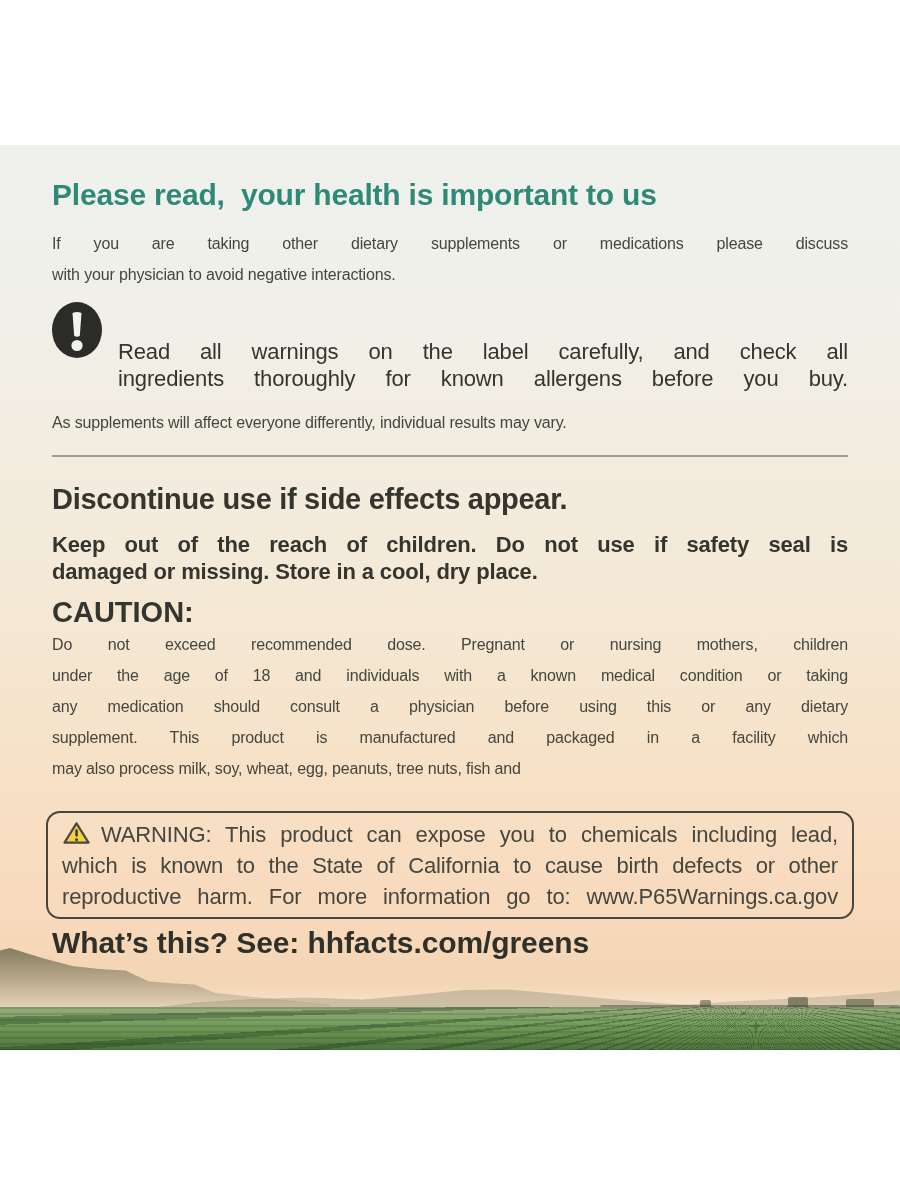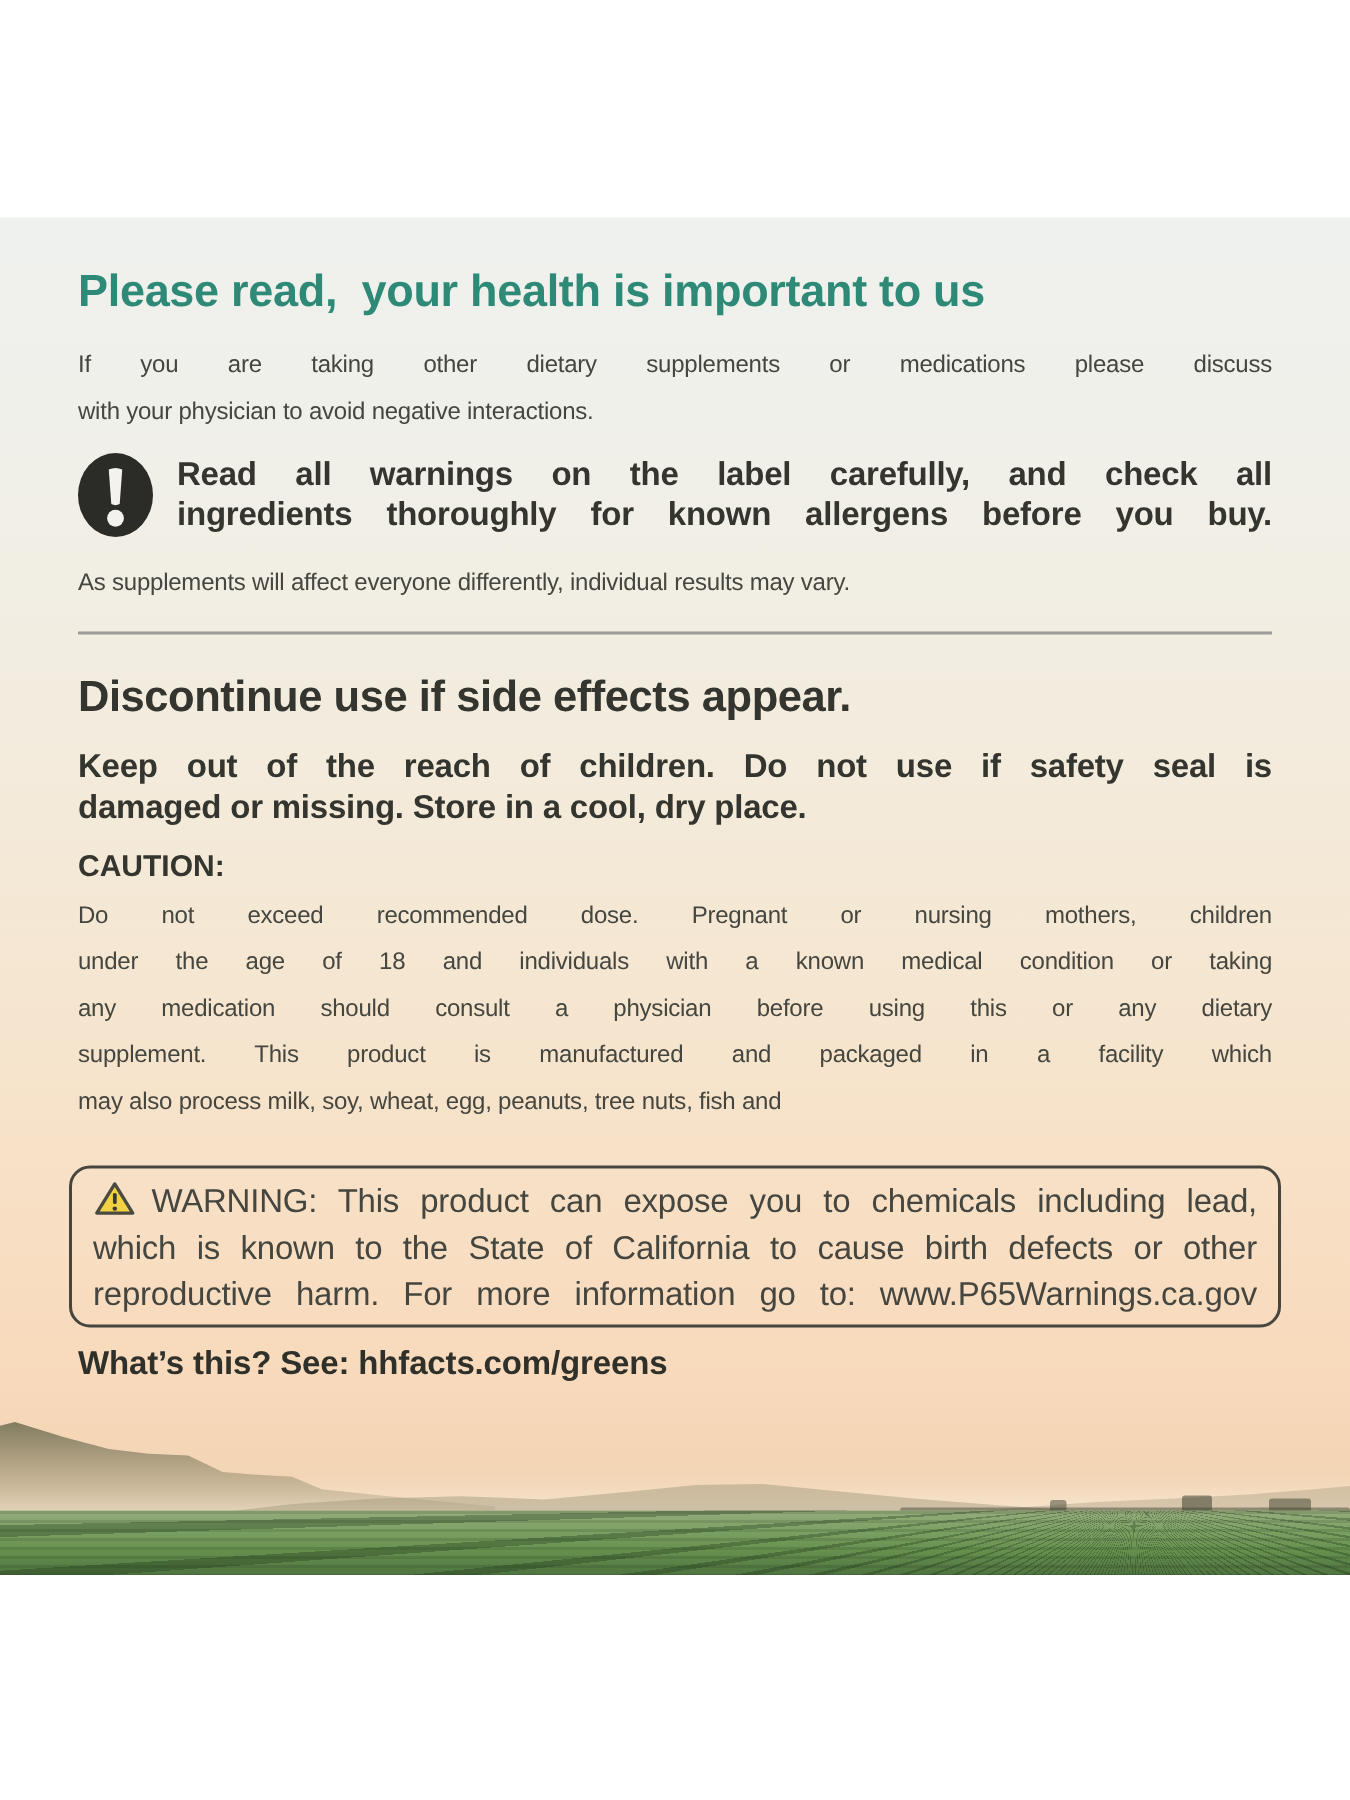--- a/index.html
+++ b/index.html
@@ -23,36 +23,36 @@
   }
   .body-txt{font-size:16px;line-height:31px;color:#45463F;letter-spacing:-0.15px;}
 
   .jlines .ln{text-align:justify;text-align-last:justify;}
   .jlines .ln:last-child{text-align-last:left;}
   .jlines.jall .ln:last-child{text-align-last:justify;}
 
   .intro{margin-top:16px;}
   .alert-row{margin-top:12px;display:flex;align-items:flex-start;}
   .alert-icon{flex:0 0 50px;width:50px;height:56px;margin-right:16px;}
-  .alert-lines{flex:1;font-size:22px;line-height:27px;font-weight:700;color:#34352E;letter-spacing:-0.15px;}
+  .alert-lines{flex:1;font-size:22px;line-height:27px;font-weight:400;color:#34352E;letter-spacing:-0.15px;margin-top:36px;}
   .disclaimer{margin-top:15px;}
   .divider{margin-top:17px;height:2px;background:#9B9B97;}
   .h2{margin-top:24px;font-size:29px;line-height:36px;font-weight:700;color:#34352E;letter-spacing:-0.3px;}
   .keepout{margin-top:14px;font-size:22px;line-height:27px;font-weight:700;color:#34352E;letter-spacing:-0.15px;}
-  .caution-h{margin-top:13px;font-size:20px;line-height:28px;font-weight:700;color:#34352E;}
+  .caution-h{margin-top:13px;font-size:29px;line-height:28px;font-weight:700;color:#34352E;}
   .caution-p{margin-top:3px;}
 
   .p65-box{
     margin:27px -6px 0 -6px;border:2px solid #46463E;border-radius:14px;
     padding:6px 14px 5px 14px;font-size:22px;line-height:31px;color:#45463F;letter-spacing:-0.15px;
   }
   .p65-line{text-align:justify;text-align-last:justify;}
   .tri-icon{display:inline-block;width:29px;height:24px;vertical-align:-3px;margin-right:10px;}
 
-  .whats-this{margin-top:9px;font-size:22px;line-height:30px;font-weight:700;color:#2F302A;letter-spacing:-0.1px;}
+  .whats-this{margin-top:9px;font-size:30px;line-height:30px;font-weight:700;color:#2F302A;letter-spacing:-0.1px;}
 
   
   .landscape{position:absolute;left:0;bottom:0;width:900px;height:115px;z-index:1;}
   .haze{position:absolute;left:0;bottom:36px;width:900px;height:30px;
     background:linear-gradient(180deg,rgba(255,248,236,0) 0%,rgba(252,240,222,0.55) 70%,rgba(250,238,218,0.75) 100%);}
   .ridge-left{position:absolute;left:0;bottom:38px;width:330px;height:64px;
     background:linear-gradient(180deg,rgba(110,108,80,0.85) 0%,rgba(150,142,112,0.55) 55%,rgba(180,168,138,0.2) 100%);
     clip-path:polygon(0 4%,3% 0,13% 16%,22% 28%,30% 33%,38% 35%,45% 52%,52% 55%,59% 57%,65% 70%,76% 76%,88% 82%,100% 88%,100% 100%,0 100%);}
   .ridge-mid{position:absolute;left:150px;bottom:39px;width:560px;height:30px;
     background:rgba(140,134,104,0.38);

